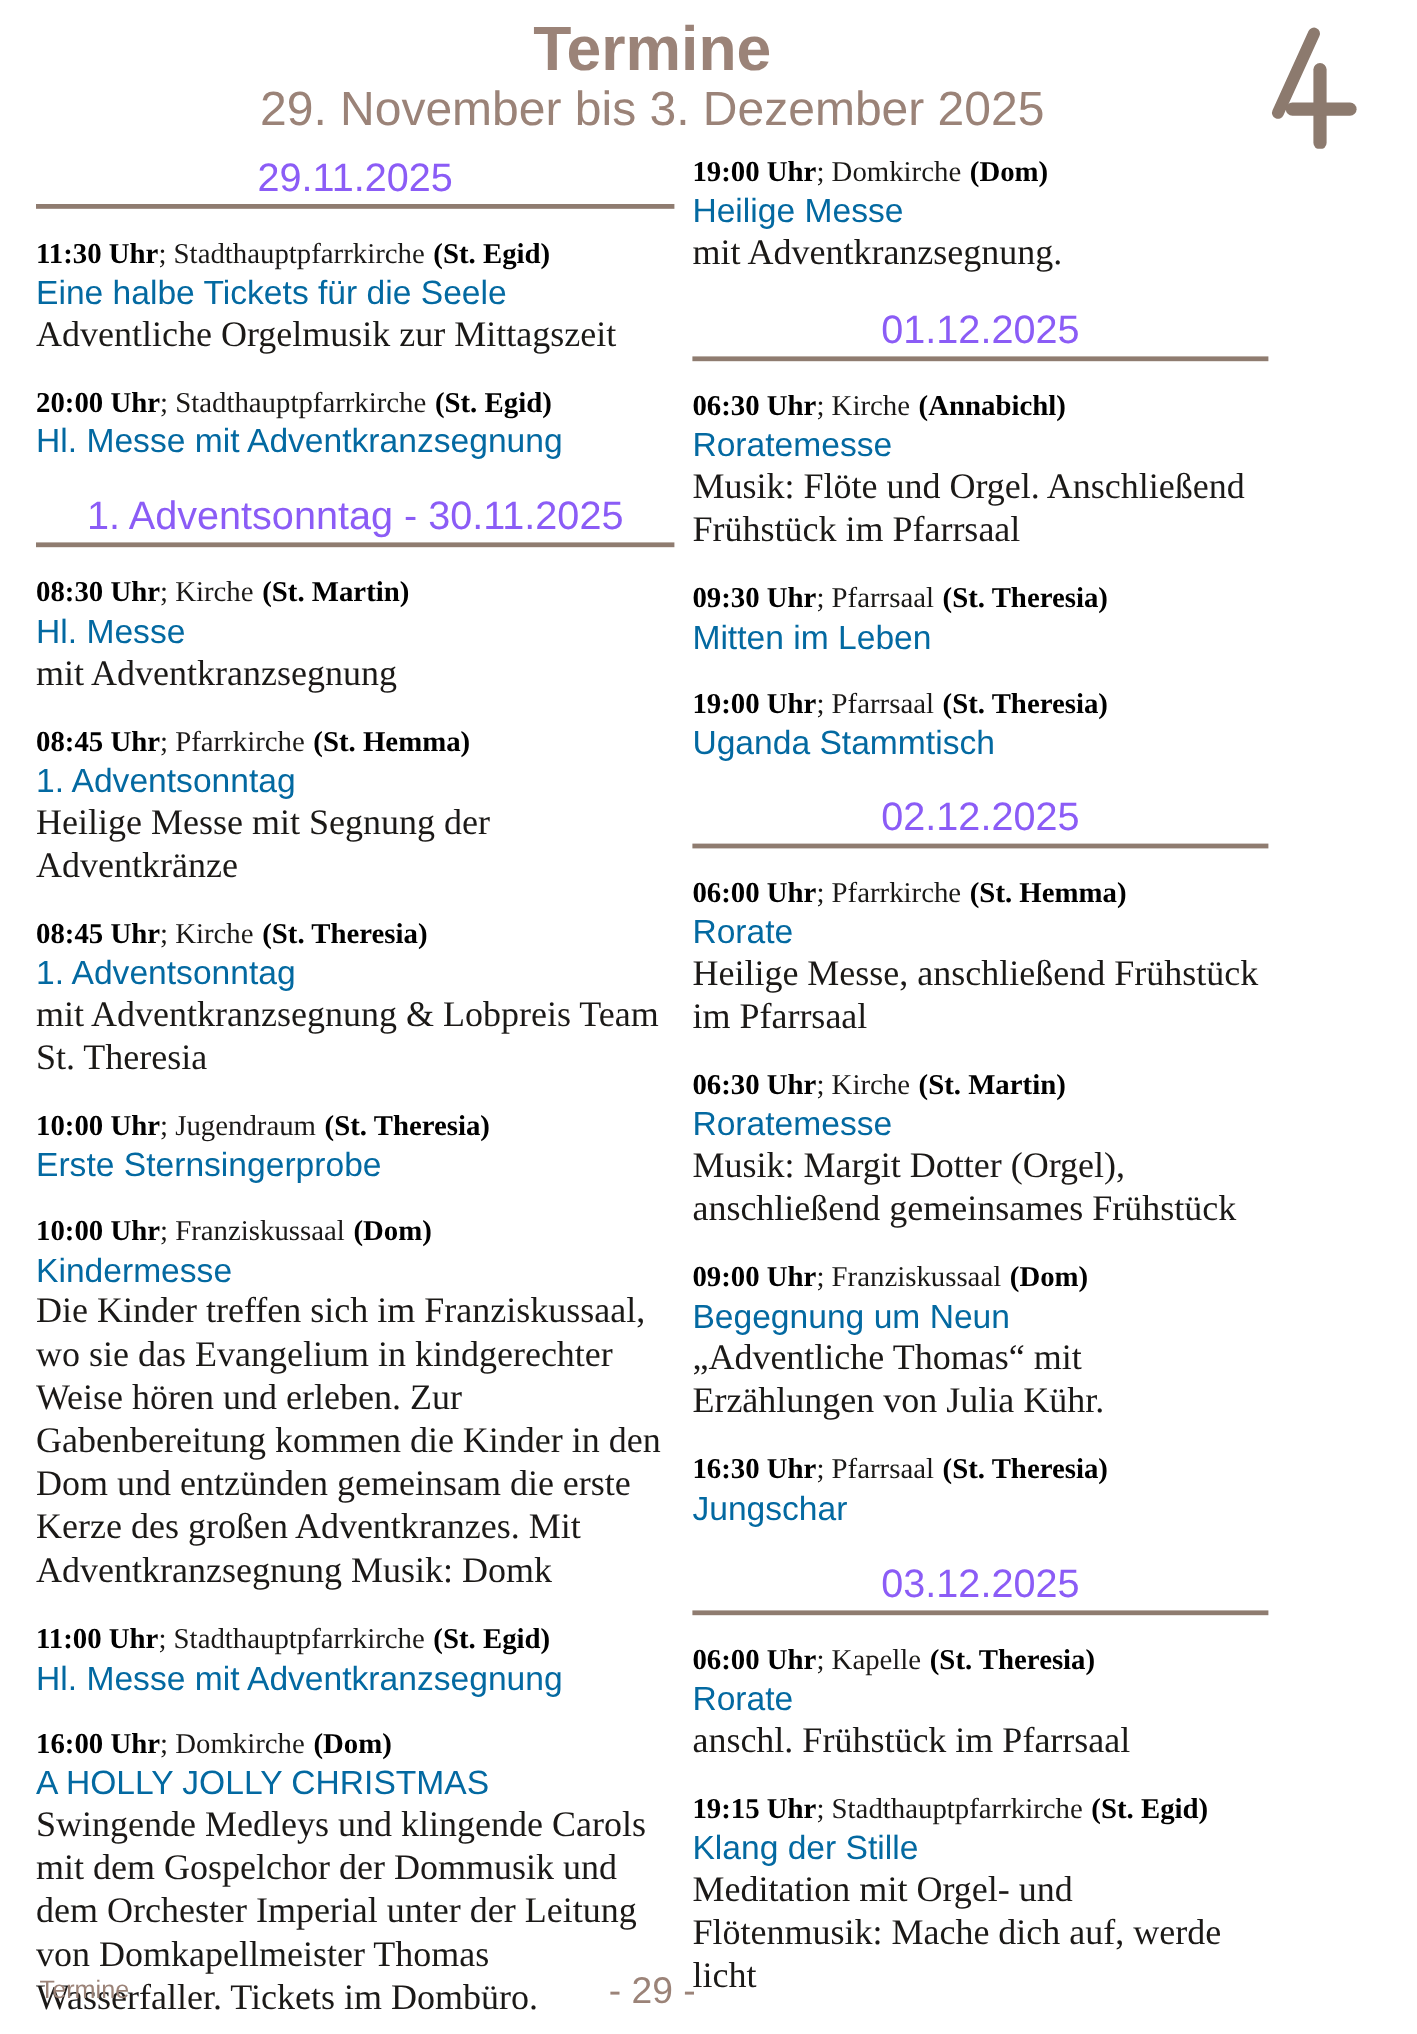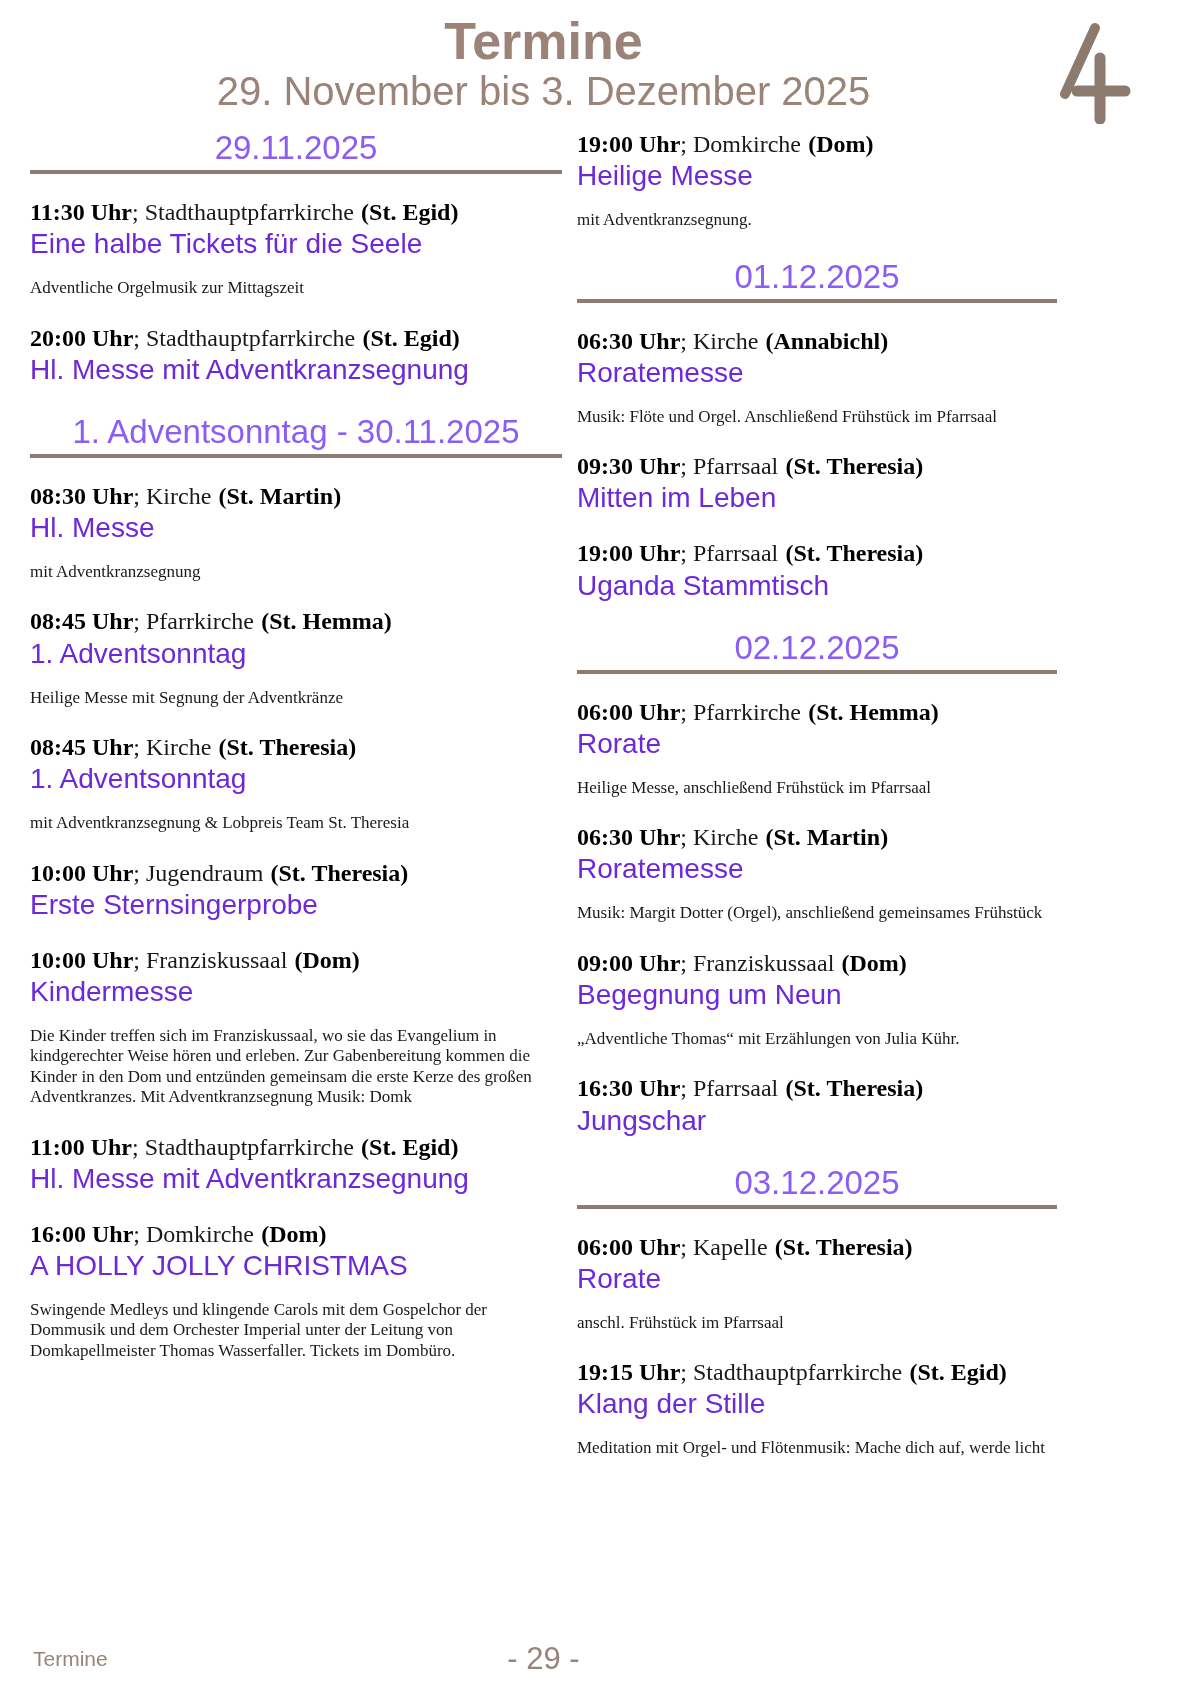--- a/index.html
+++ b/index.html
@@ -56,27 +56,27 @@
   .event-time-line{
     font-size:24px;line-height:1.18;
     color:#1b1917;
   }
   .event-time{font-weight:bold;color:#000;}
   .event-venue{font-weight:bold;color:#000;}
   .event-location{margin-right:.05em;}
   .event-title{
     font-family:"Liberation Sans", sans-serif;
     font-size:28px;line-height:1.14;
-    color:#6d28d9;
+    color:#0369a1;
     margin-top:2px;
   }
   .event-description{
-    font-size:17px;line-height:1.2;
+    font-size:30px;line-height:1.2;
     color:#1b1917;
-    margin-top:18px;
+    margin-top:1px;
   }
   
   .footer-label{
     position:absolute;left:33px;bottom:24px;
     font-family:"Liberation Sans", sans-serif;
     font-size:21px;color:#9b8378;
   }
   .page-number{
     position:absolute;left:30px;bottom:18px;width:1027px;
     text-align:center;

